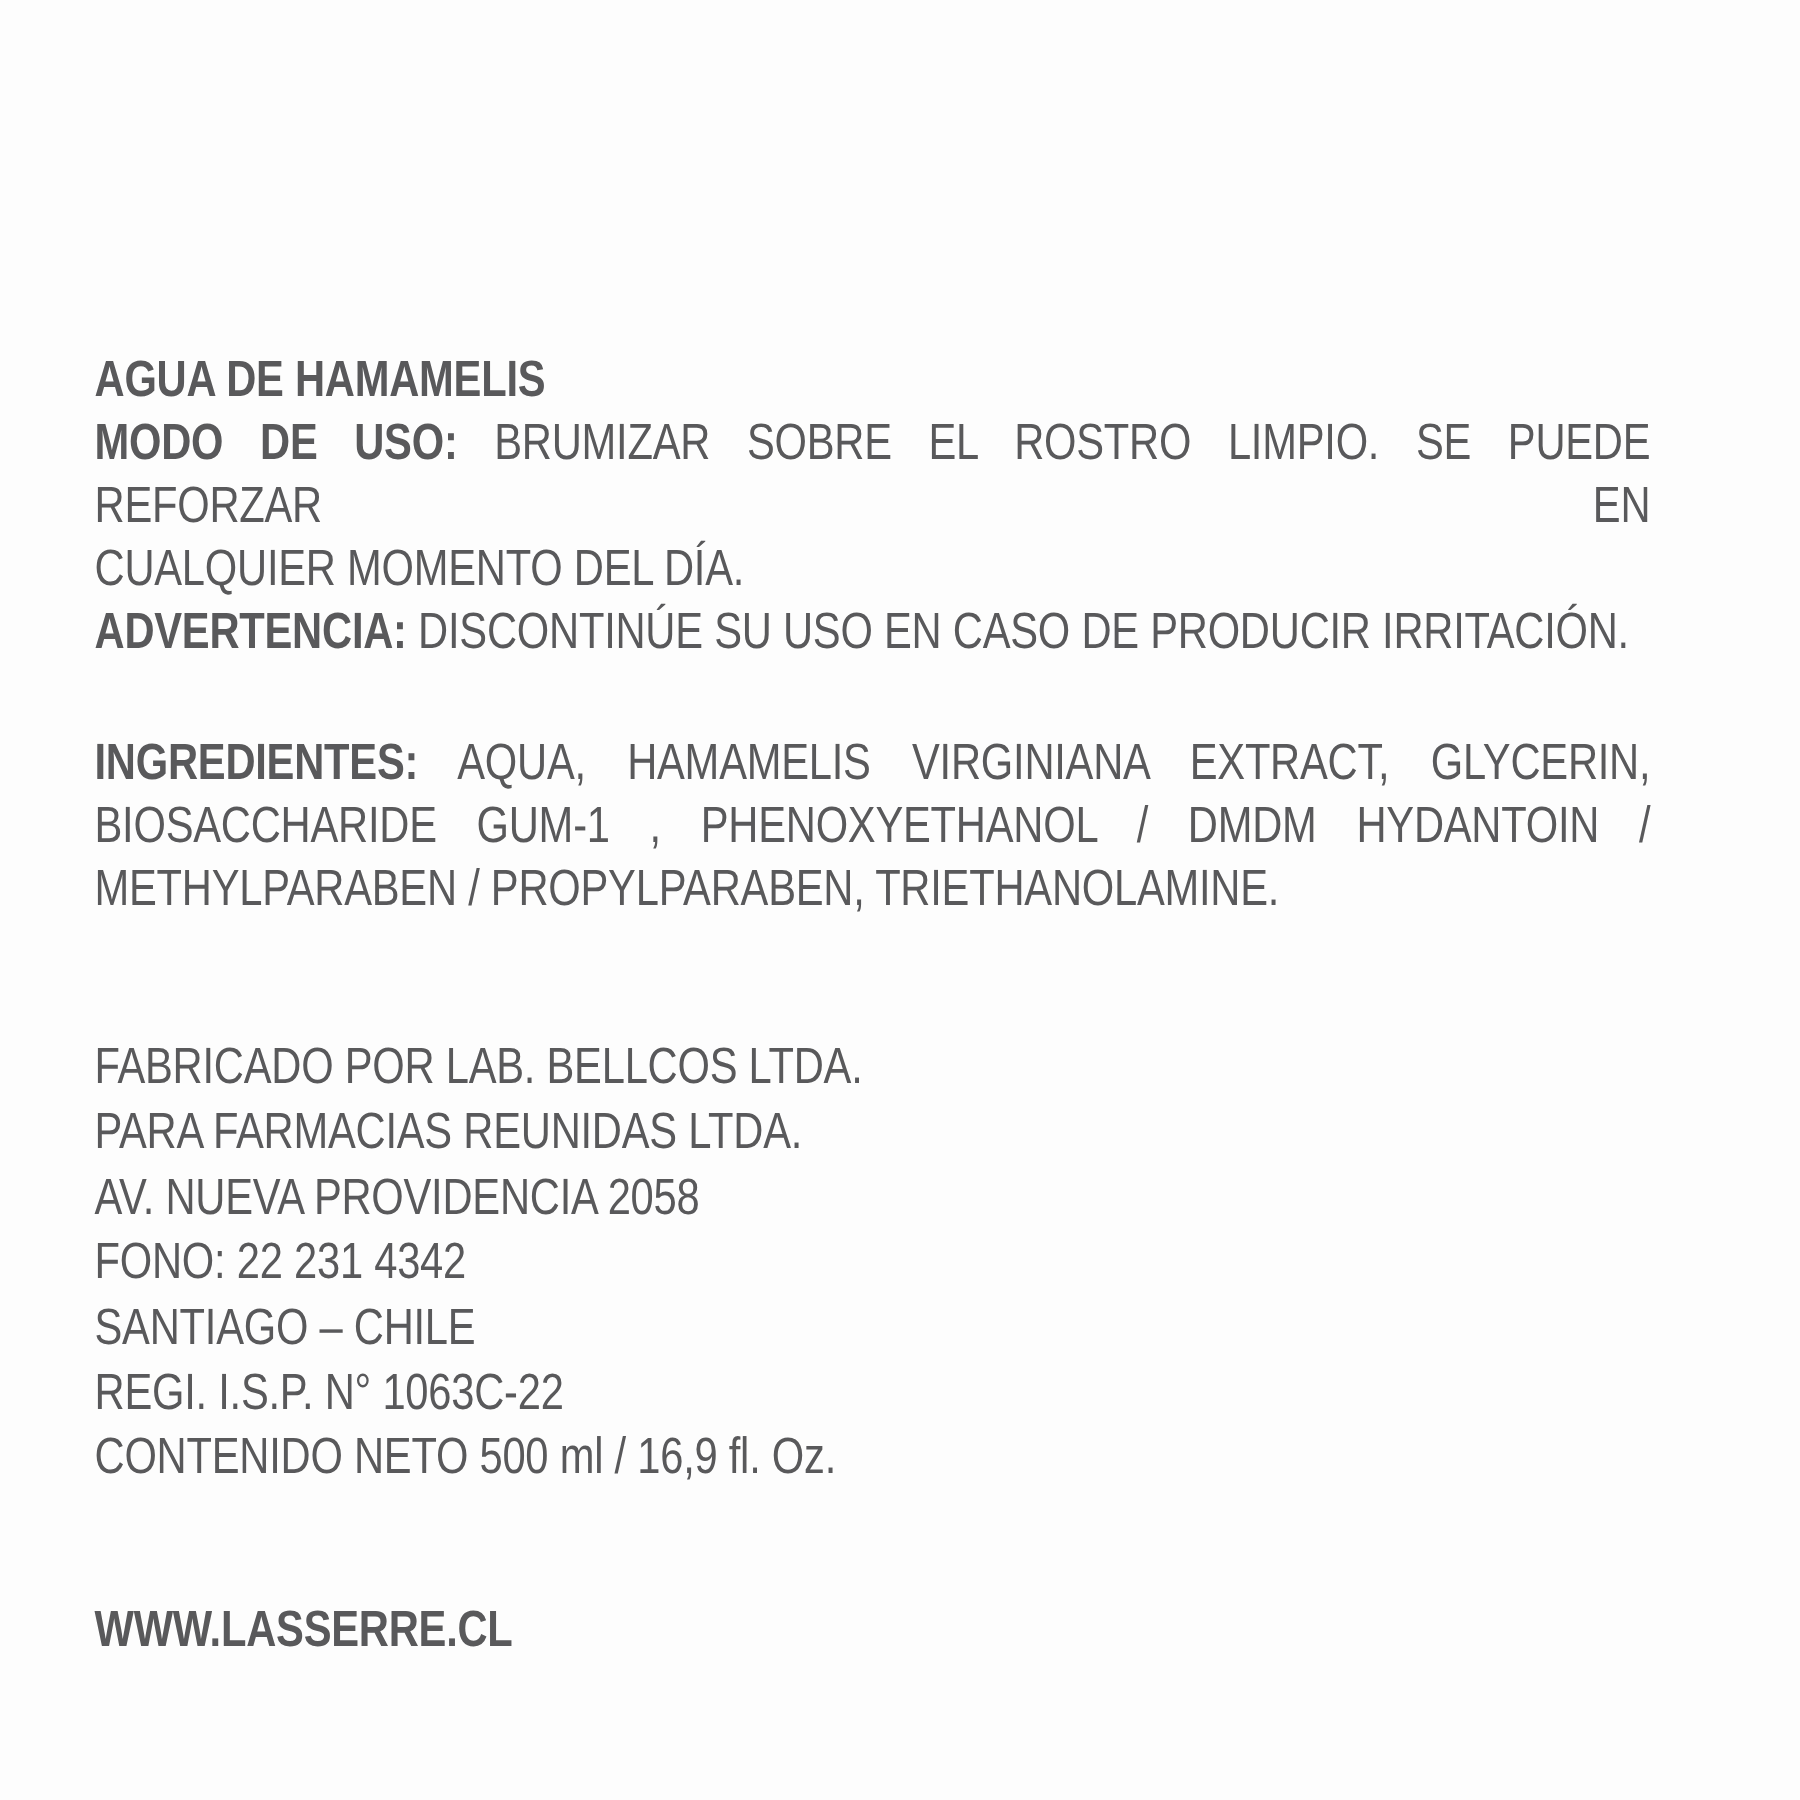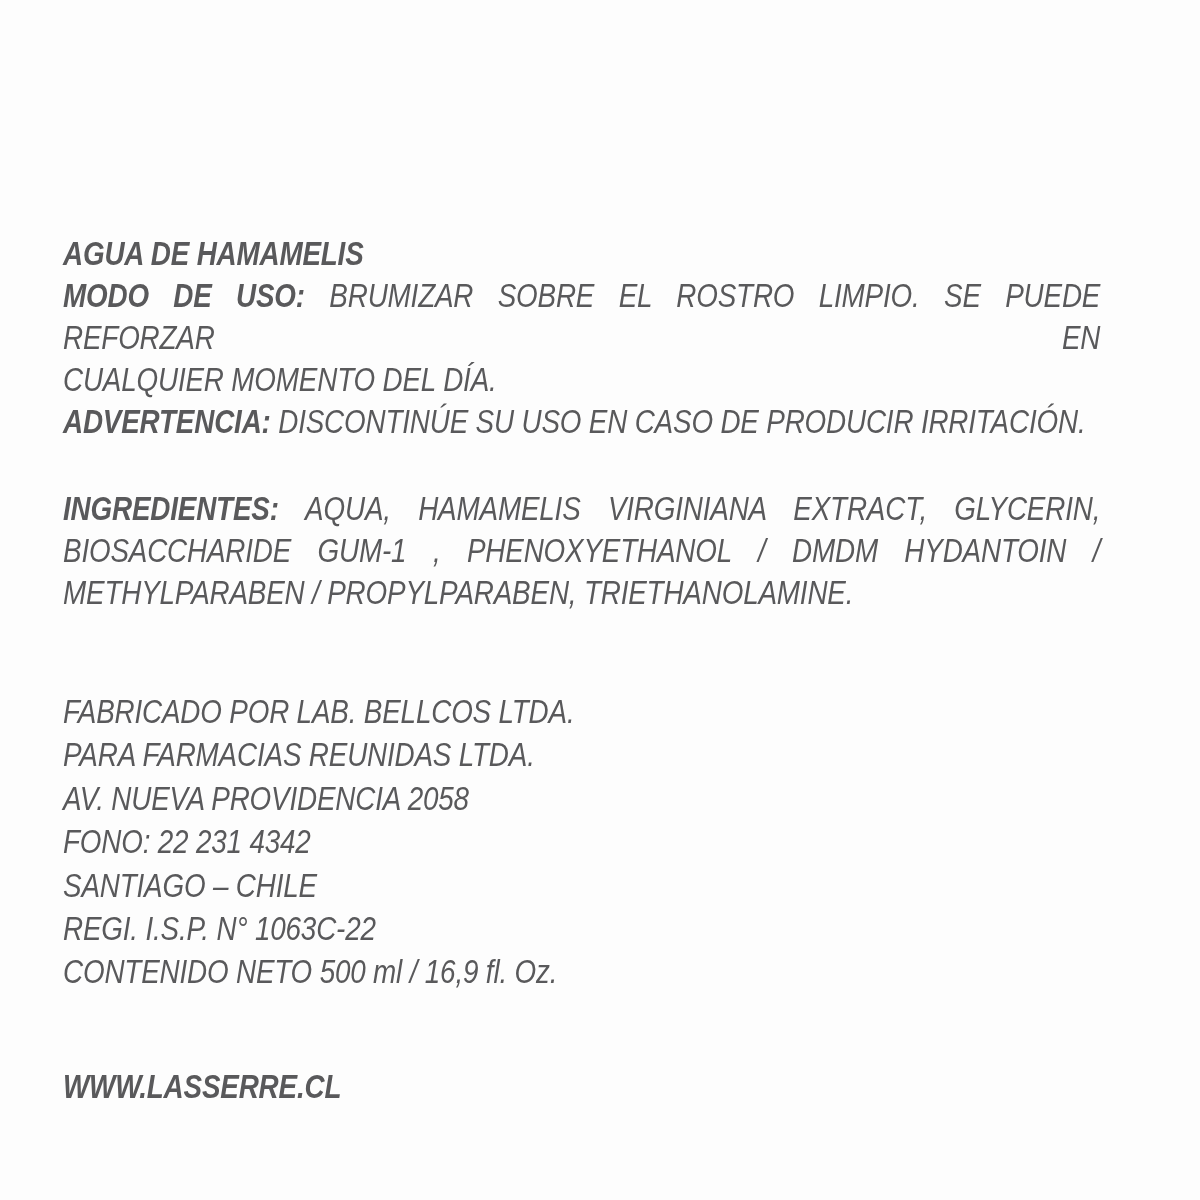--- a/index.html
+++ b/index.html
@@ -12,21 +12,20 @@
     background: #fdfdfd;
     font-family: "Liberation Sans", "DejaVu Sans", sans-serif;
     color: #59595b;
   }
   .sheet {
     position: relative;
     width: 1200px;
     height: 1200px;
     overflow: hidden;
     background: #fdfdfd;
-    font-style: italic;
   }
   
   .block {
     position: absolute;
     left: 63px;
     width: 1268px;              
     transform: scaleX(0.818);
     transform-origin: 0 0;
     font-size: 34px;
     line-height: 42px;

